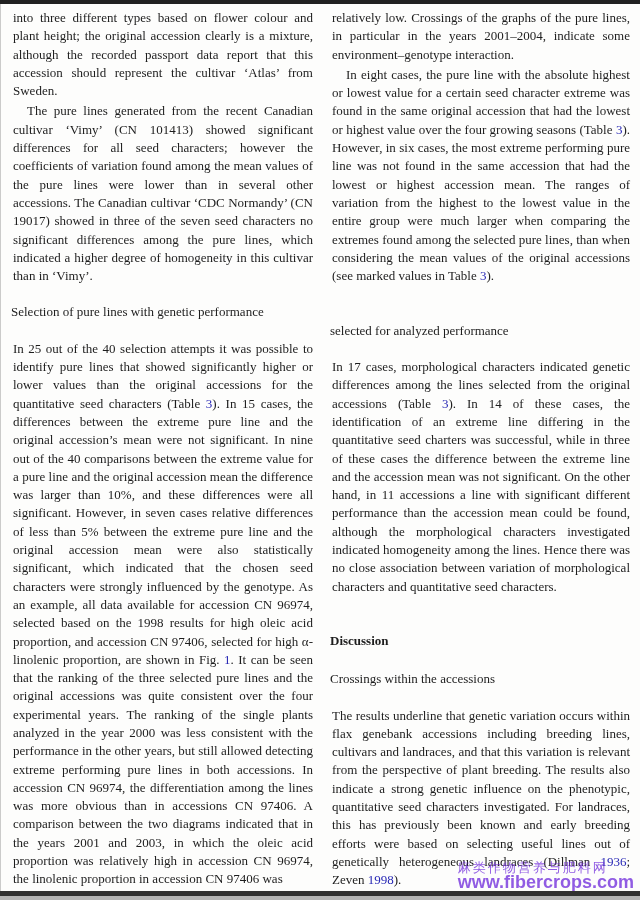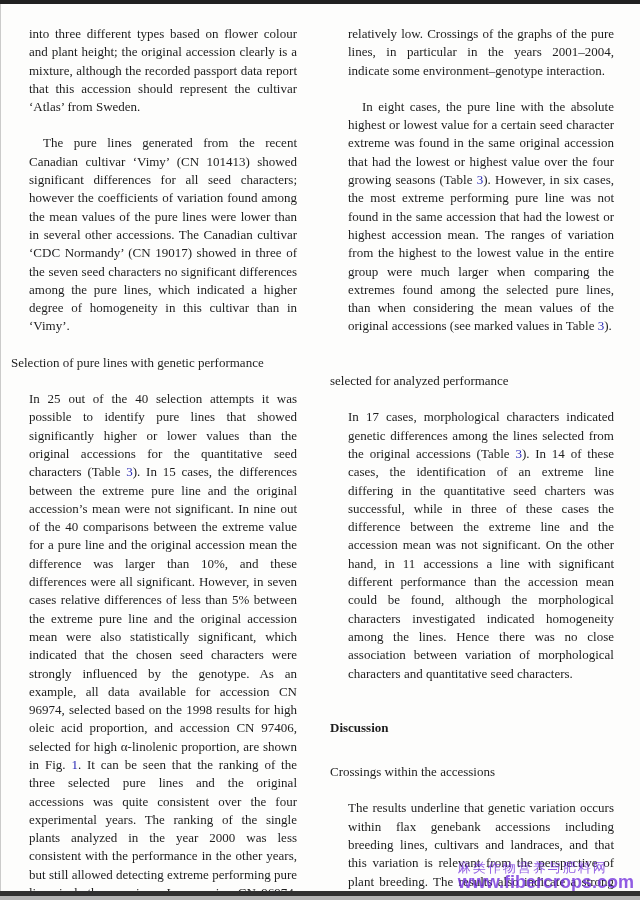--- a/index.html
+++ b/index.html
@@ -30,24 +30,24 @@
   .edge-left{
     position:absolute;top:4px;left:0;width:1px;height:887px;
     background:#a8a8a8;opacity:.6;
   }
   .col{
     position:absolute;top:7px;
     font-size:13px;line-height:18.3px;
   }
   .col-left{left:11px;width:304px;}
   .col-right{left:330px;width:302px;}
-  .para{margin:18px;text-align:justify;font-family:Liberation Serif, serif;}
+  .para{margin:2px;text-align:justify;font-family:Liberation Serif, serif;}
   .para.indent{text-indent:14px;}
   .subheading{margin:18px 0;text-align:left;}
-  .heading{font-weight:700;margin:36px 0 26px;text-align:left;}
+  .heading{font-weight:700;margin:36px 0 20px;text-align:left;}
   .ref{color:#2a2ab4;cursor:pointer;}
   .watermark{
     position:absolute;right:6px;bottom:10px;
     color:#6d28d9;opacity:.75;
     line-height:15px;
     pointer-events:none;
   }
   .watermark .cjk{font-size:13px;letter-spacing:2px;}
   .watermark .url{font-size:18px;font-family:"Liberation Sans","DejaVu Sans",sans-serif;font-weight:bold;}
 </style>

